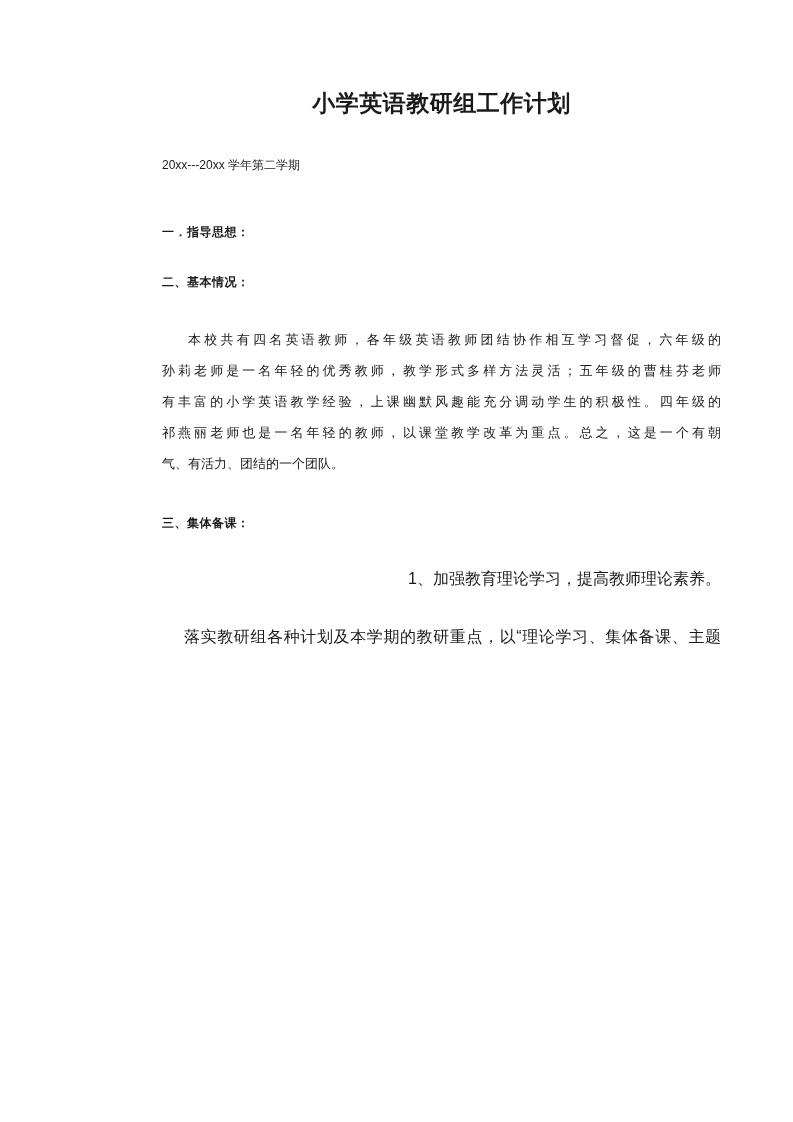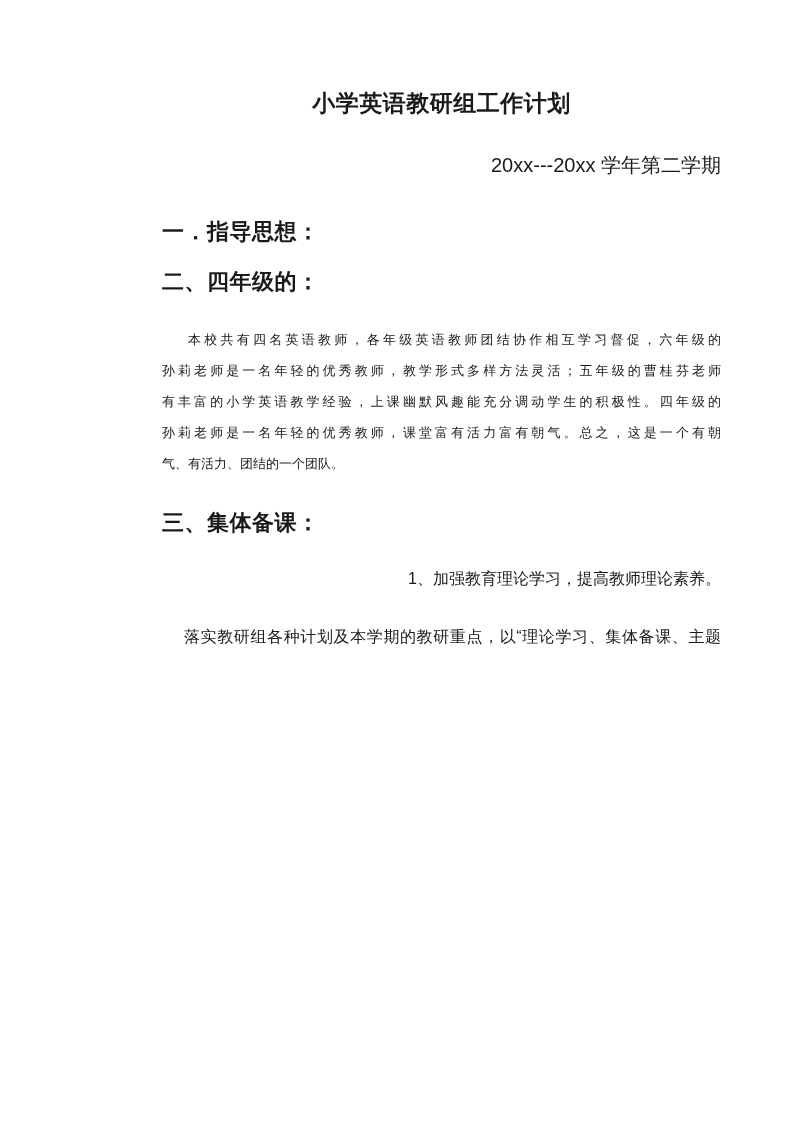--- a/index.html
+++ b/index.html
@@ -22,27 +22,27 @@
   .doc-title {
     margin: 0;
     font-size: 23px;
     font-weight: 700;
     text-align: center;
     line-height: 34px;
     letter-spacing: 0.5px;
   }
   .doc-subtitle {
     margin: 34px 0 0 0;
-    font-size: 20px;
-    text-align: right;
+    font-size: 12px;
+    text-align: left;
     line-height: 22px;
   }
   .sec-heading {
     margin: 0;
-    font-size: 22px;
+    font-size: 12px;
     font-weight: 700;
     line-height: 24px;
     letter-spacing: 0.5px;
   }
   .h1 { margin-top: 44px; }
   .h2 { margin-top: 26px; }
   .h3 { margin-top: 32px; }
   .para {
     margin: 0;
     text-align: justify;
@@ -74,26 +74,26 @@
 
   <h1 class="doc-title">小学英语教研组工作计划</h1>
 
   <div class="doc-subtitle">20xx---20xx 学年第二学期</div>
 
   <div>
     <h2 class="sec-heading h1">一．指导思想：</h2>
   </div>
 
   <div>
-    <h2 class="sec-heading h2">二、四年级的：</h2>
+    <h2 class="sec-heading h2">二、基本情况：</h2>
     <p class="para p2">
       <span class="line jl ind26">本校共有四名英语教师，各年级英语教师团结协作相互学习督促，六年级的</span>
       <span class="line jl">孙莉老师是一名年轻的优秀教师，教学形式多样方法灵活；五年级的曹桂芬老师</span>
       <span class="line jl">有丰富的小学英语教学经验，上课幽默风趣能充分调动学生的积极性。四年级的</span>
-      <span class="line jl">孙莉老师是一名年轻的优秀教师，课堂富有活力富有朝气。总之，这是一个有朝</span>
+      <span class="line jl">祁燕丽老师也是一名年轻的教师，以课堂教学改革为重点。总之，这是一个有朝</span>
       <span class="line">气、有活力、团结的一个团队。</span>
     </p>
   </div>
 
   <div>
     <h2 class="sec-heading h3">三、集体备课：</h2>
 
     <p class="item item1">1、加强教育理论学习，提高教师理论素养。</p>
 
     <p class="para p3">

